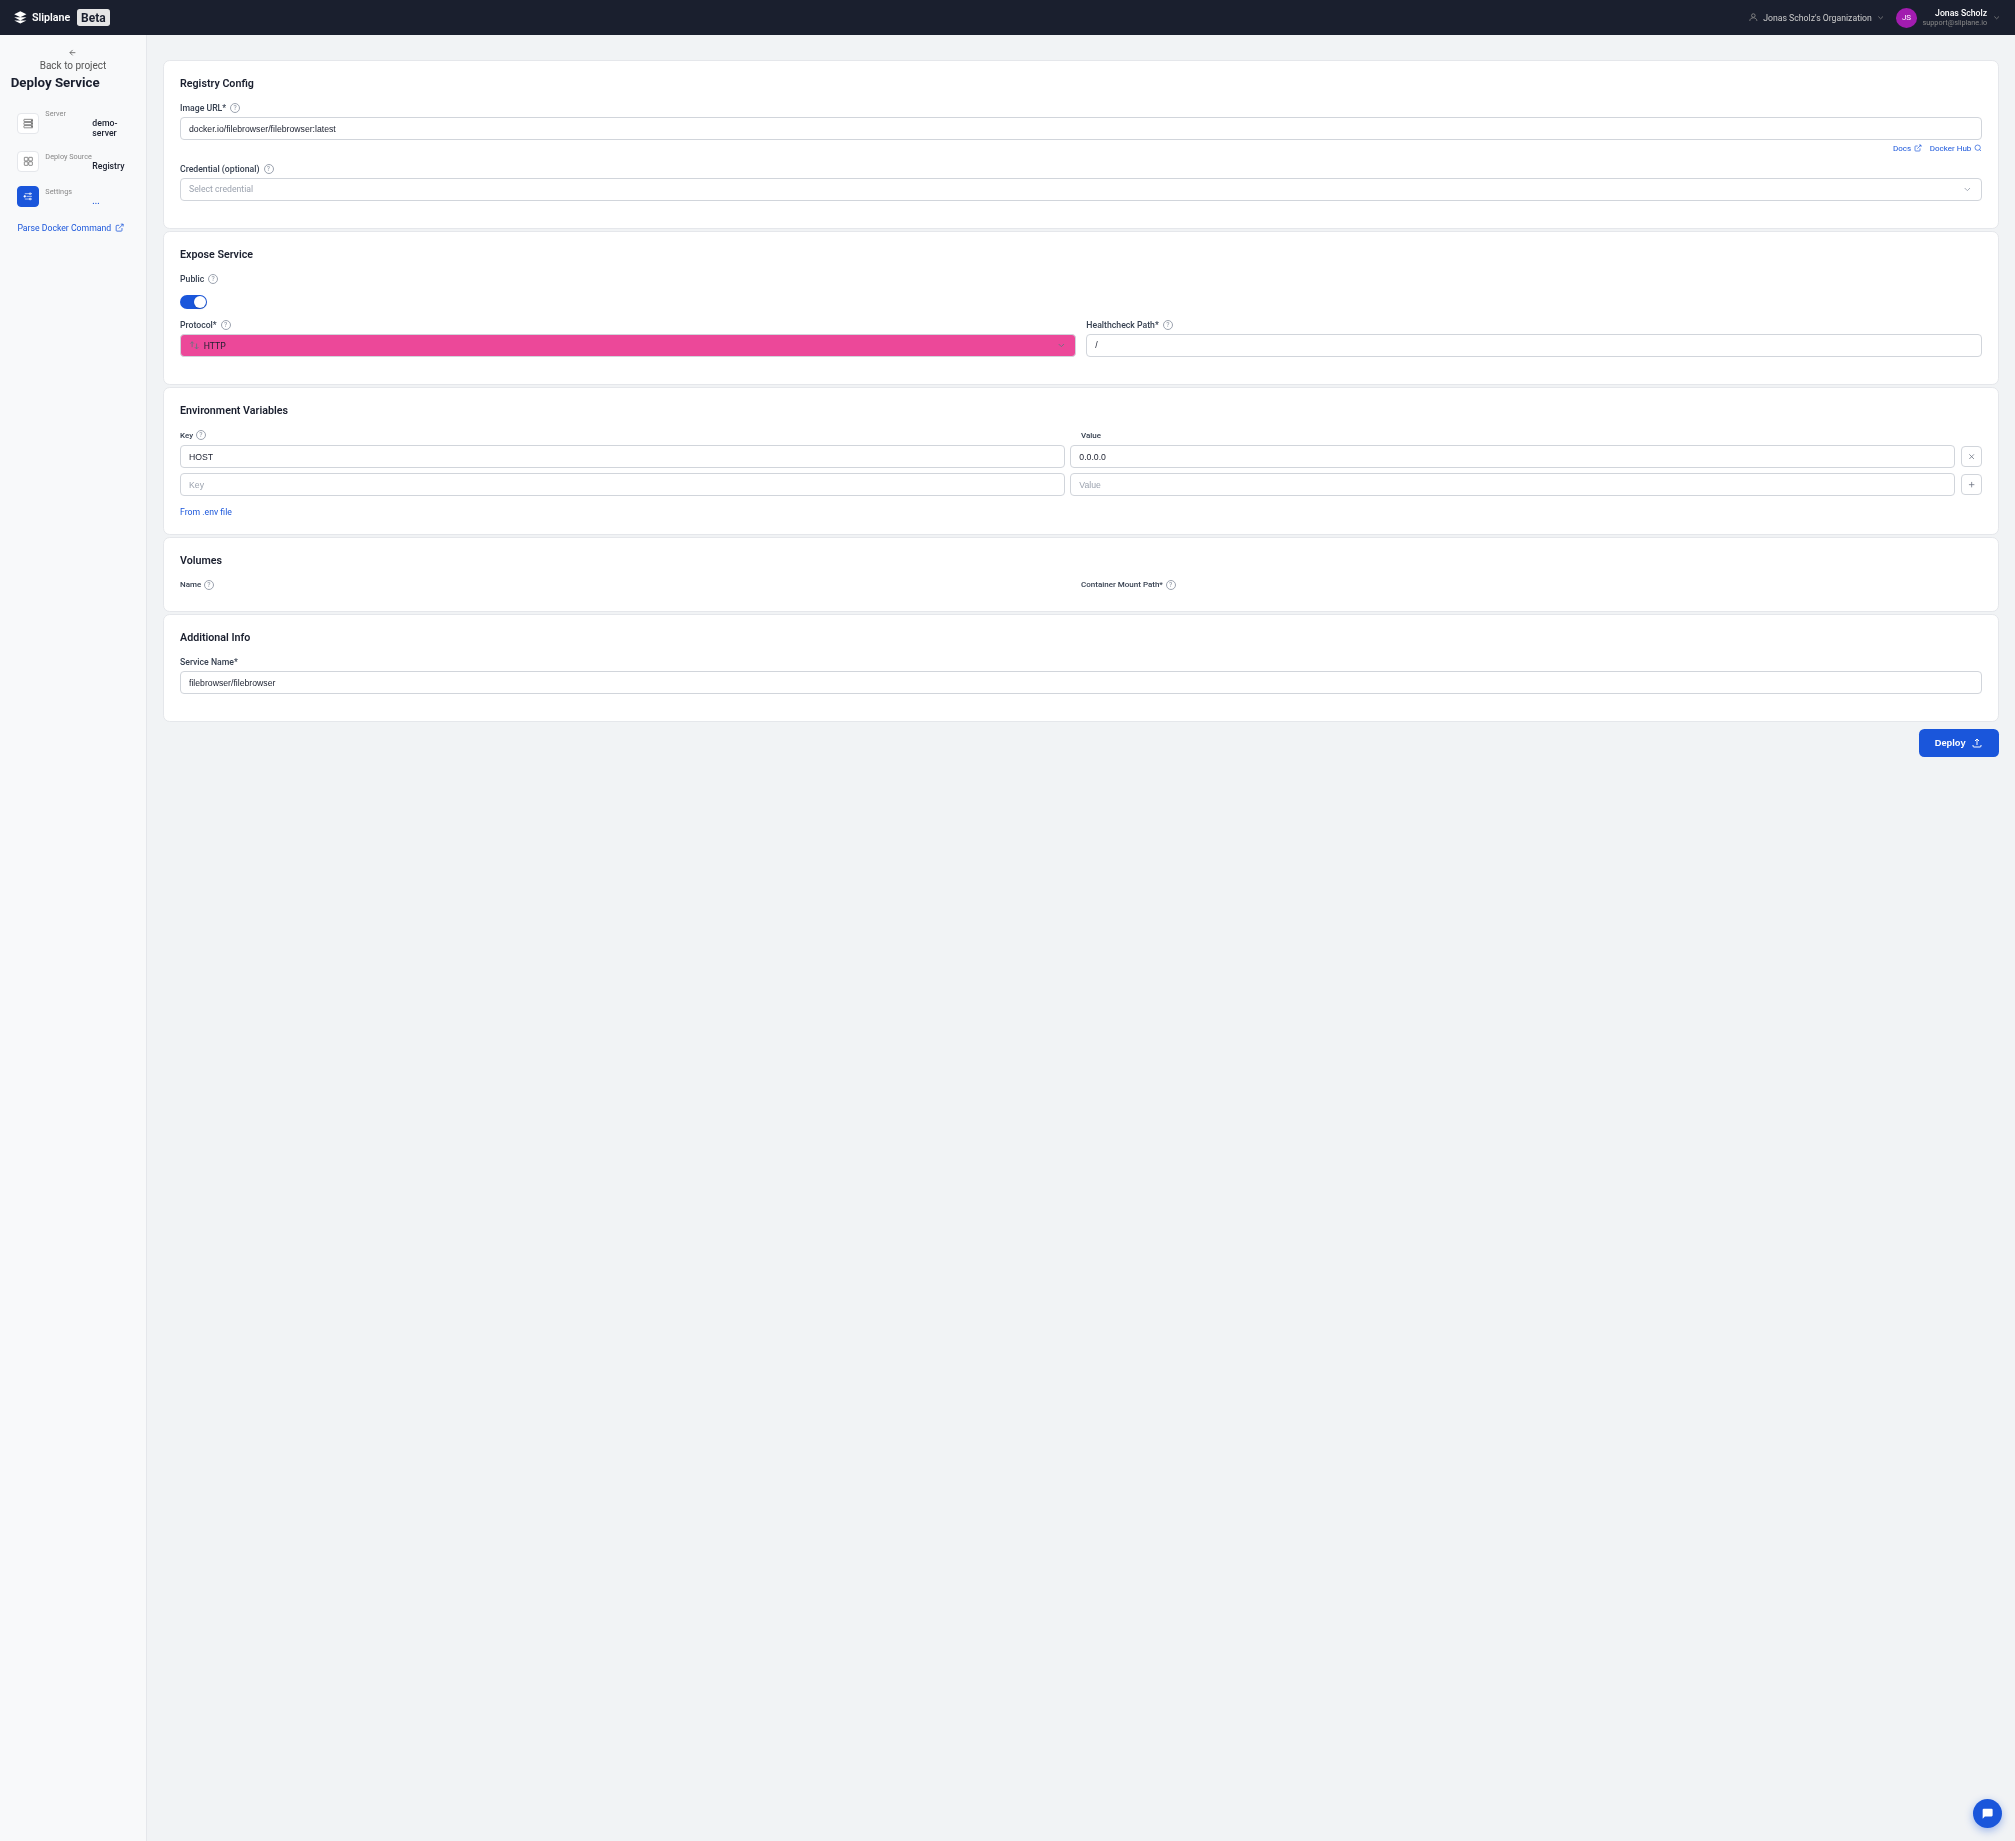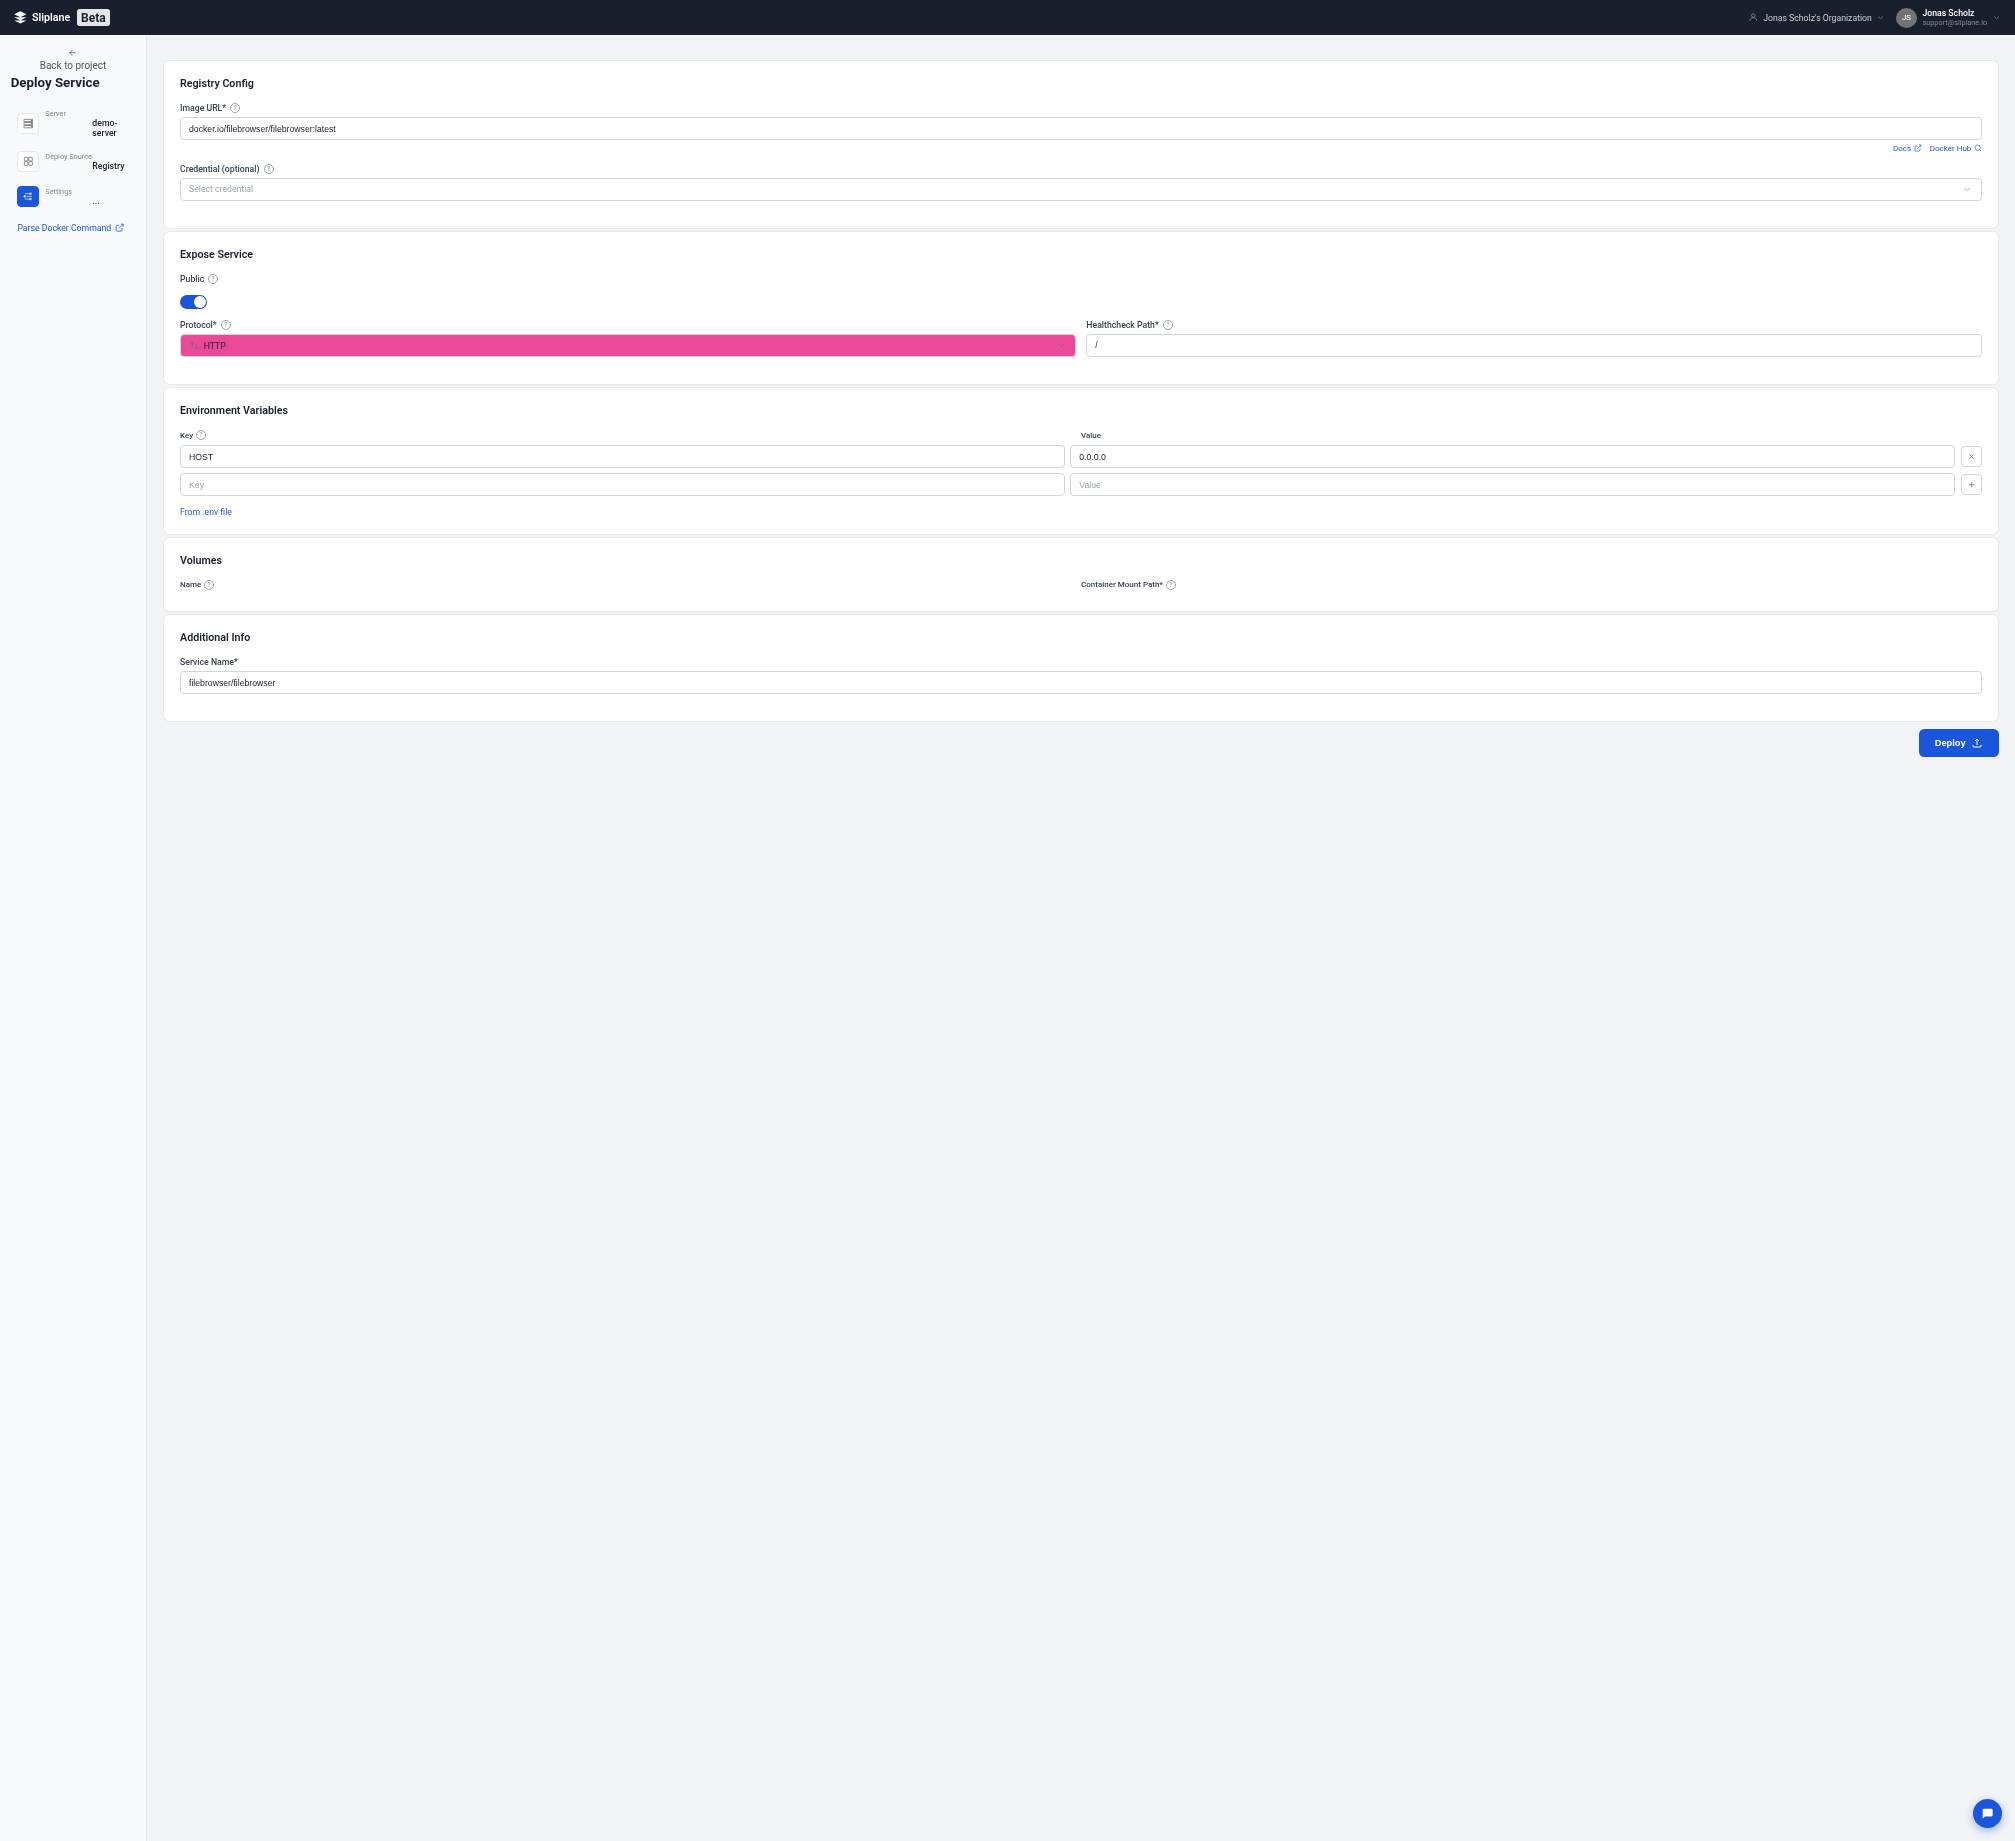--- a/index.html
+++ b/index.html
@@ -21,32 +21,32 @@
     .logo { display: flex; align-items: center; gap: 4px; color: #fff; font-size: 10.7px; font-weight: 600; }
     .logo svg { width: 14.7px; height: 14.7px; }
     .beta-badge {
       background: #e5e5e5;
       color: #1a1f2e;
       font-size: 12px;
       font-weight: 700;
       padding: 1.3px 4px;
       border-radius: 2.7px;
     }
-    .header-right { display: flex; align-items: center; gap: 10.7px; }
+    .header-right { display: flex; align-items: center; gap: 10.7px; text-align: right; }
     .org-selector {
       display: flex; align-items: center; gap: 4px;
       color: #ccc; font-size: 8.7px; cursor: pointer;
     }
     .user-info {
       display: flex; align-items: center; gap: 5.3px;
       color: #ccc; font-size: 8.7px; cursor: pointer;
     }
     .user-avatar {
       width: 21.3px; height: 20px; border-radius: 50%;
-      background: #737373;
+      background: #a21caf;
       display: flex; align-items: center; justify-content: center;
       color: white; font-size: 8px; font-weight: 400;
       overflow: hidden;
     }
     .user-text { display: flex; flex-direction: column; }
     .user-name { color: #fff; font-size: 8.7px; font-weight: 500; }
     .user-email { color: #888; font-size: 7.3px; }
 
     
     .layout {

